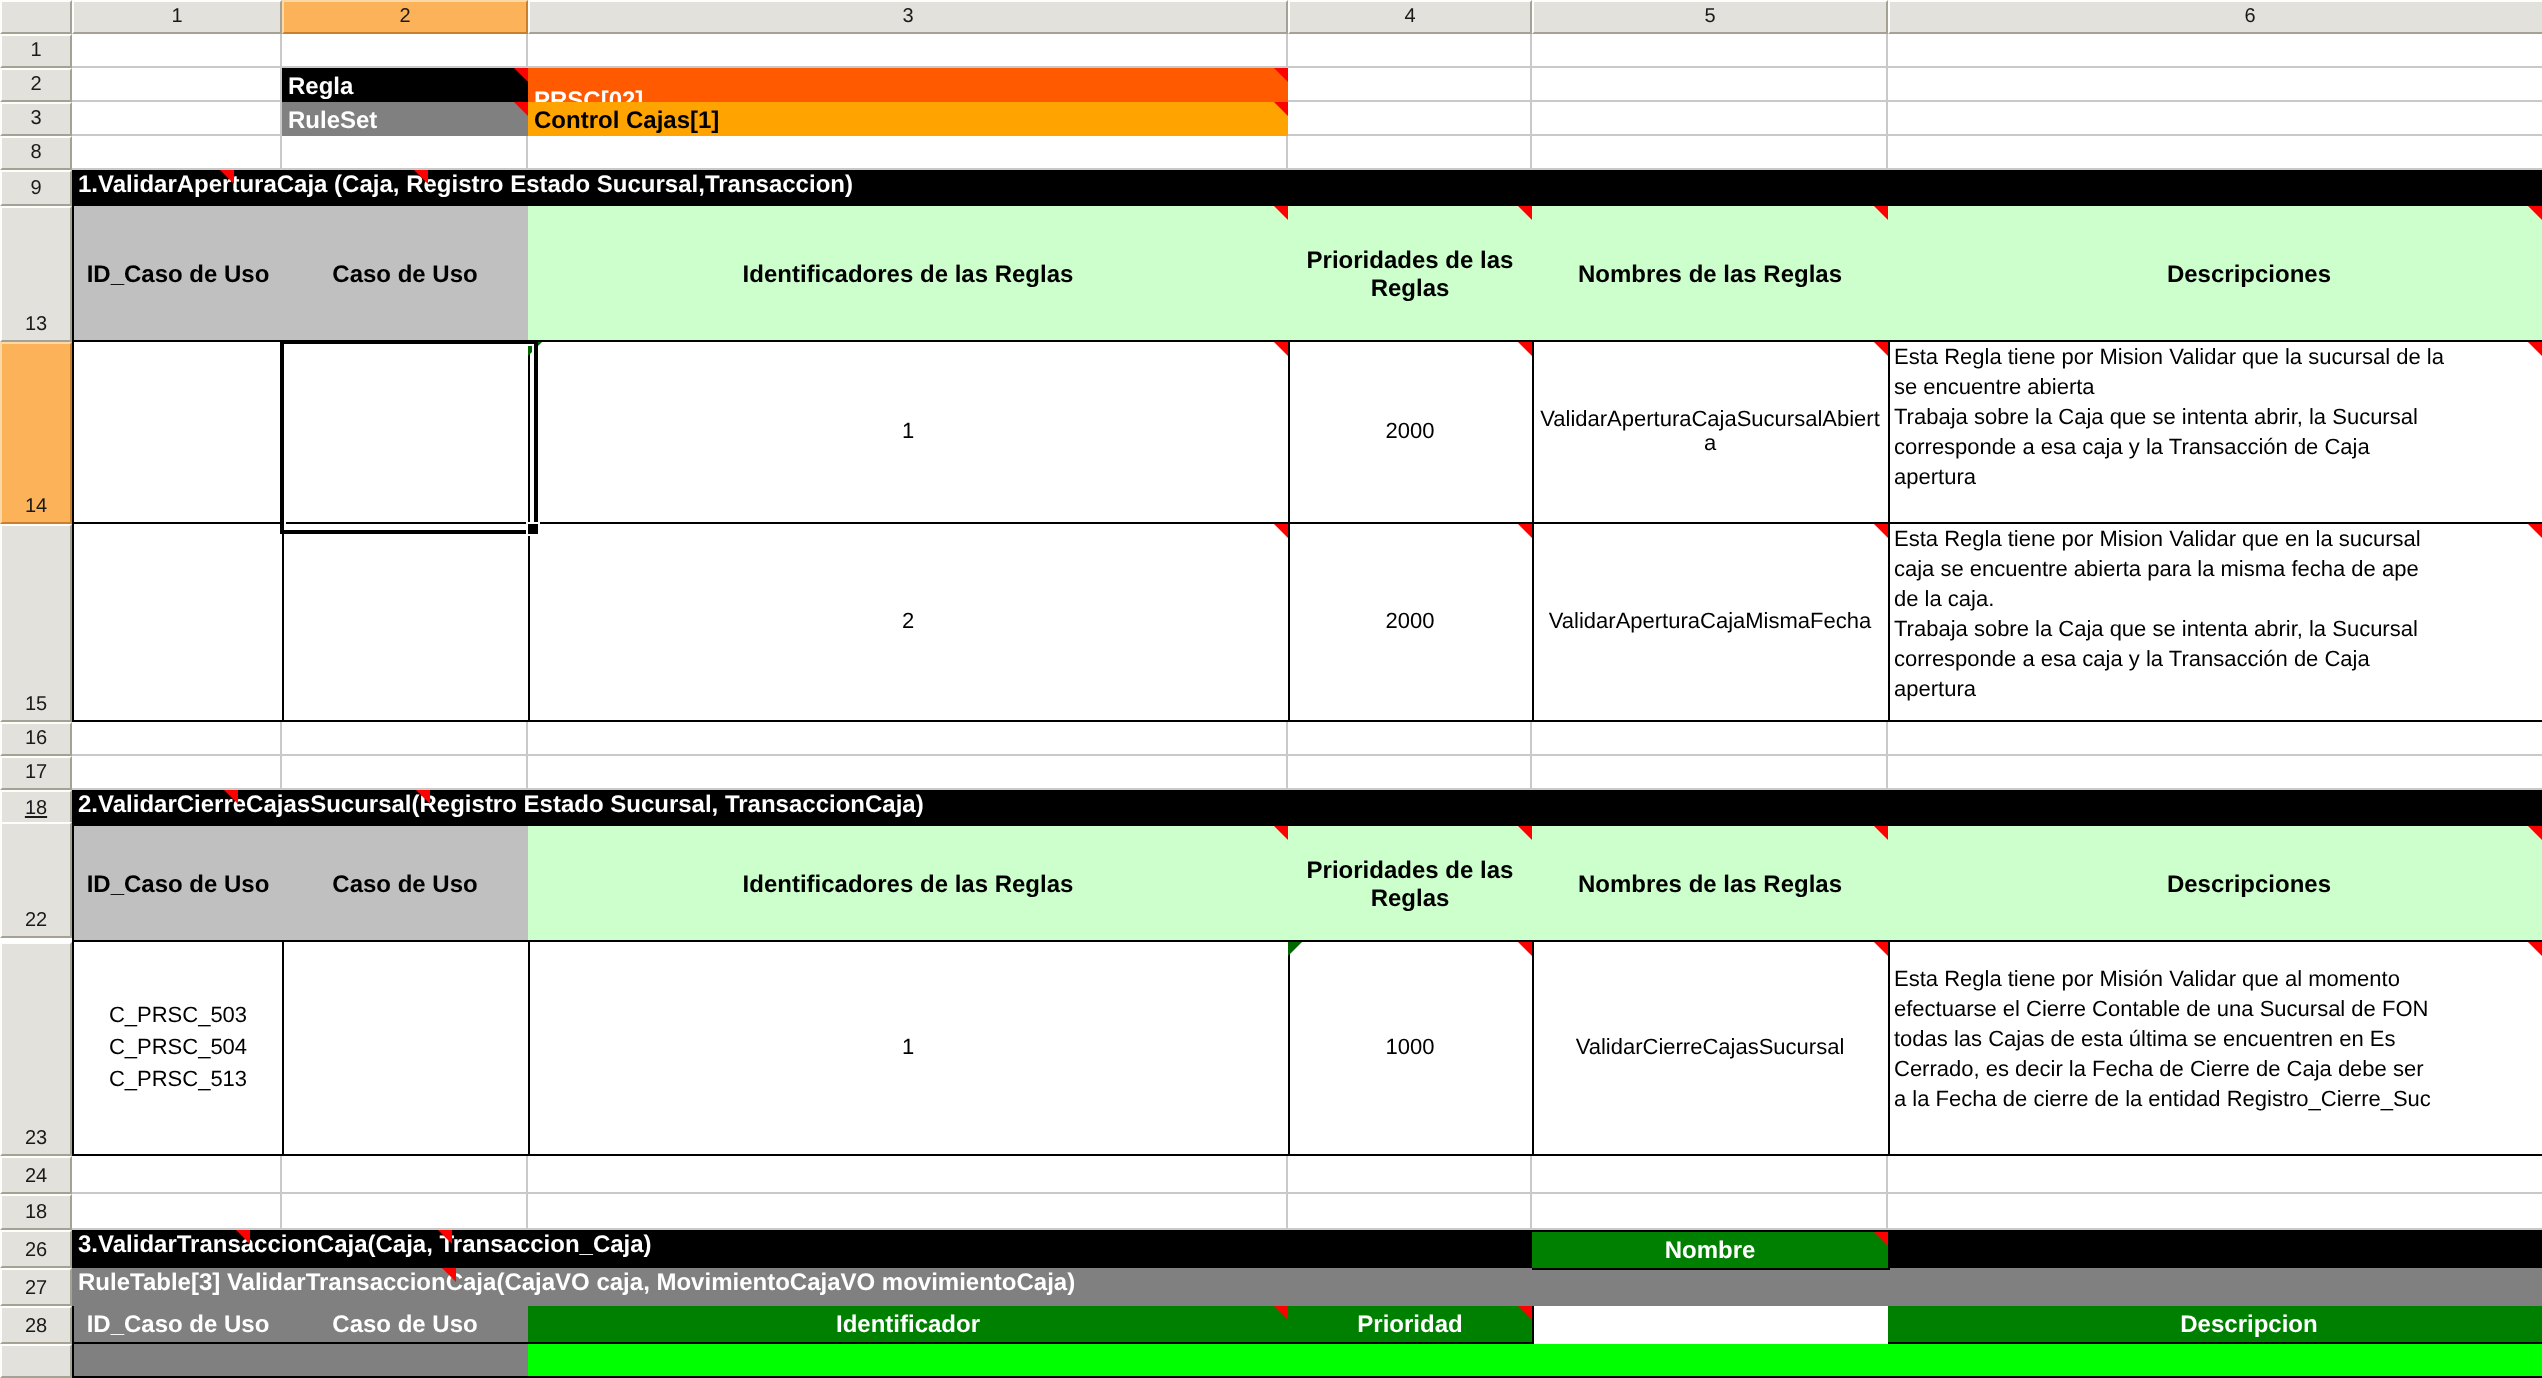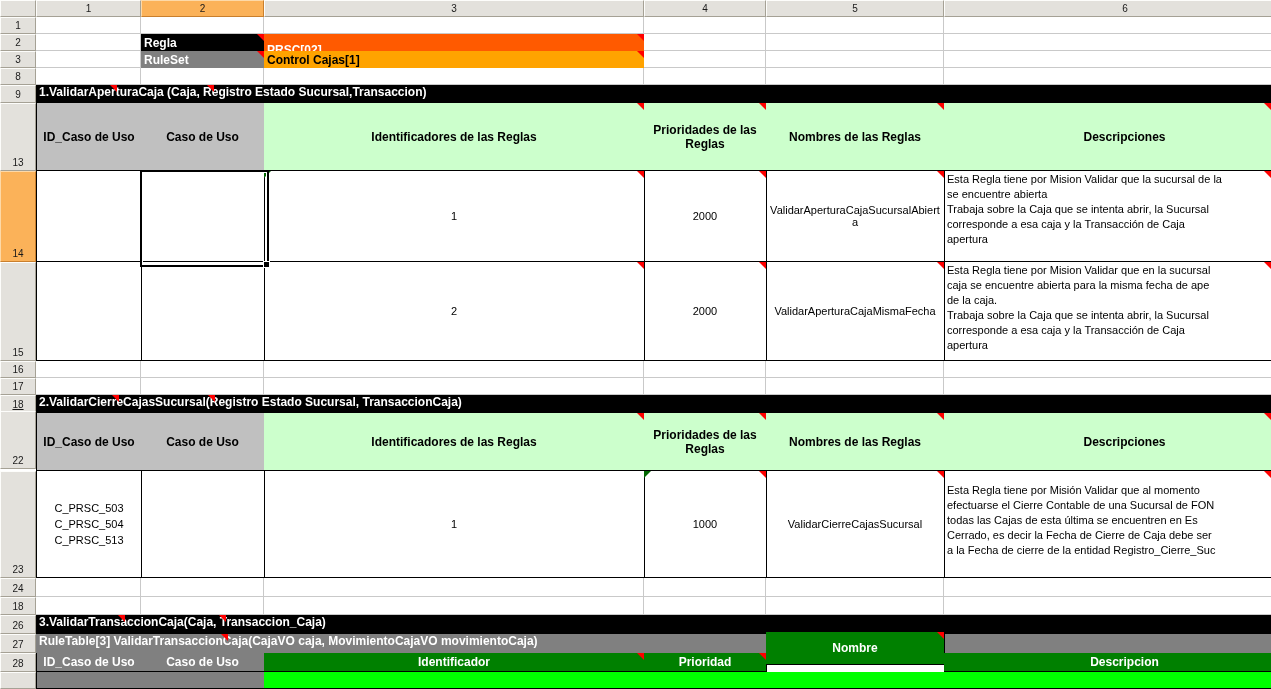--- a/index.html
+++ b/index.html
@@ -250,21 +250,21 @@
       <span>Caso de Uso</span>
     </div>
   <div class="cell bdr darkgreen center" style="left:264px;top:653px;width:381px;height:19px;">
       <span>Identificador</span>
       <span class="trr"></span>
     </div>
   <div class="cell bdr darkgreen center" style="left:644px;top:653px;width:123px;height:19px;">
       <span>Prioridad</span>
       <span class="trr"></span>
     </div>
-  <div class="cell bdr darkgreen center" style="left:766px;top:632px;width:179px;height:33px;">
+  <div class="cell bdr darkgreen center" style="left:766px;top:616px;width:179px;height:19px;">
       <span>Nombre</span>
       <span class="trr"></span>
     </div>
   <div class="cell bdr darkgreen center" style="left:944px;top:653px;width:362px;height:19px;">
       <span>Descripcion</span>
     </div>
 
   <div class="cell bdr bl darkgray" style="left:36px;top:672px;width:106px;height:17px;"></div>
   <div class="cell bdr darkgray" style="left:141px;top:672px;width:124px;height:17px;"></div>
   <div class="cell bdr brightgreen" style="left:264px;top:672px;width:381px;height:17px;"></div>

